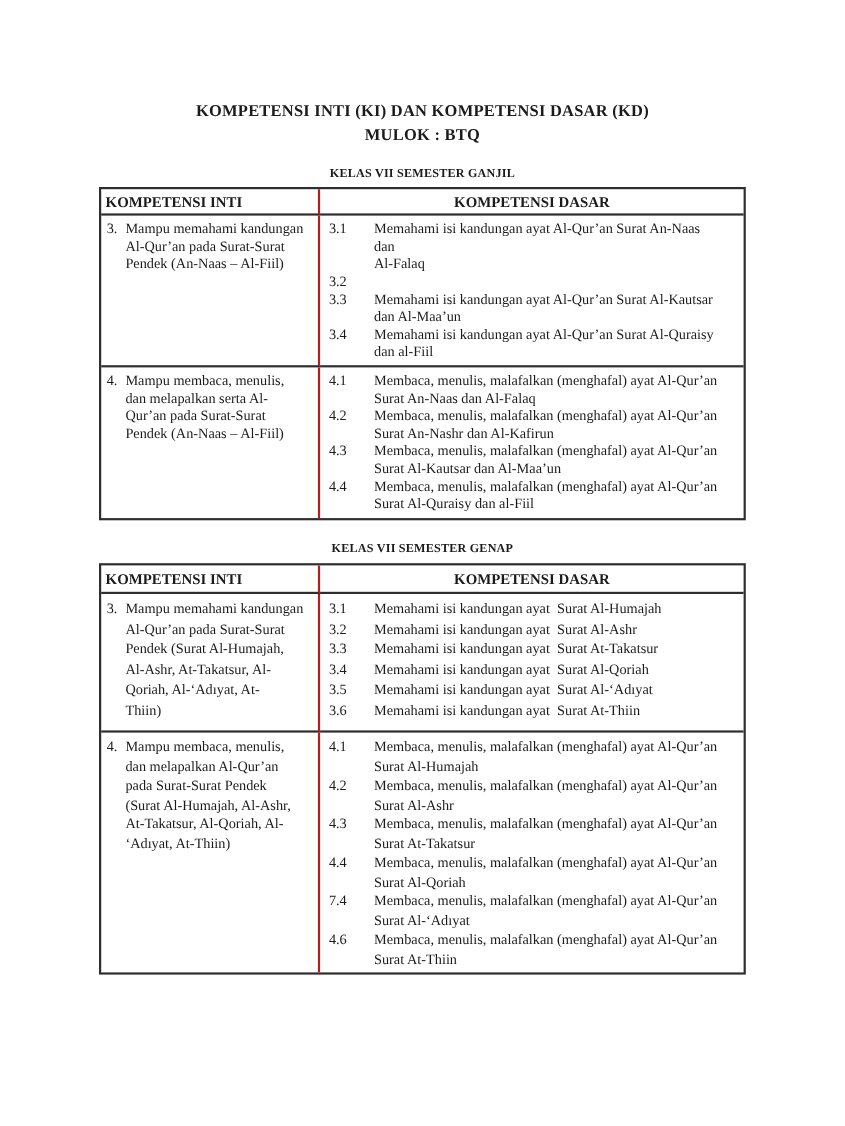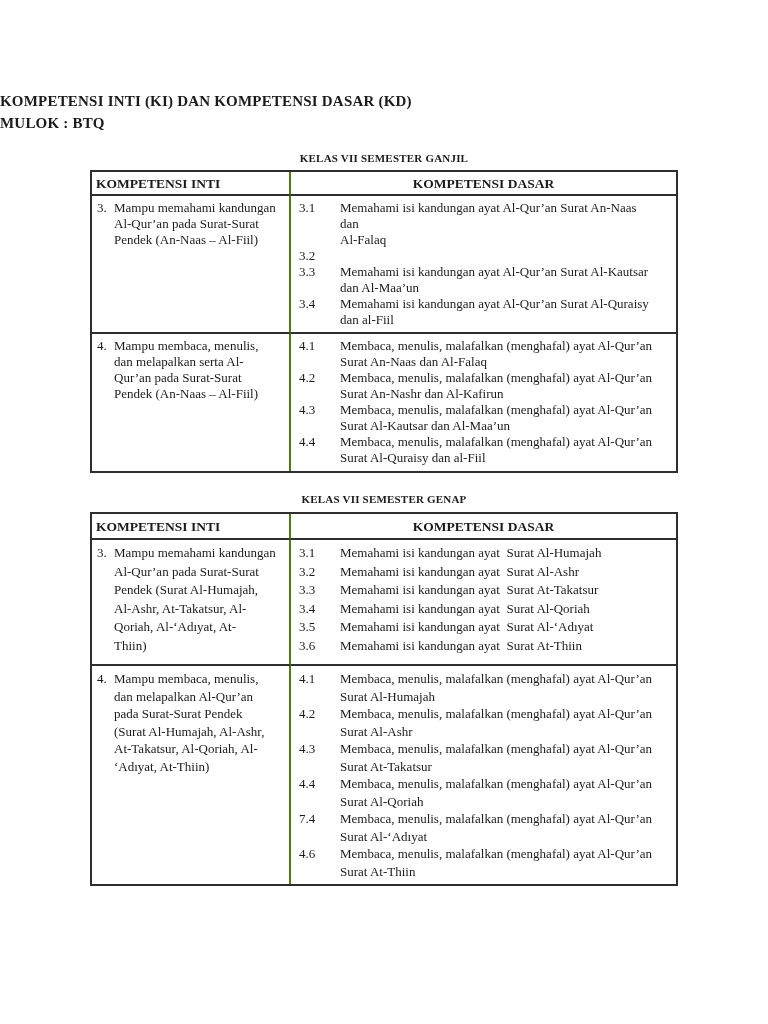--- a/index.html
+++ b/index.html
@@ -10,20 +10,21 @@
     font-family: "Liberation Serif", "DejaVu Serif", serif;
     color: #1b1b1b;
   }
   .page {
     width: 768px; height: 1024px;
     padding-top: 93px;
     box-sizing: border-box;
     background: #ffffff;
   }
   .doc-title {
+    text-align: center;
     font-weight: bold;
     font-size: 15px;
     line-height: 17px;
     letter-spacing: .2px;
   }
   .doc-title.second { margin-top: 5px; }
   .section-heading {
     text-align: center;
     font-weight: bold;
     font-size: 11px;
@@ -37,21 +38,21 @@
     width: 588px;
     box-sizing: border-box;
     border: 2px solid #2e2e2e;
     display: grid;
     grid-template-columns: 199px 1fr;
     background: #ffffff;
   }
   .tbl-ganjil { margin-top: 4px; }
   .tbl-genap  { margin-top: 5px; }
   .cell { box-sizing: border-box; }
-  .c1 { border-right: 2px solid #4d7c0f; }
+  .c1 { border-right: 2px solid #b91c1c; }
   .hcell {
     font-weight: bold;
     font-size: 13.5px;
     border-bottom: 2px solid #2e2e2e;
     padding: 2px 2px 1px 4px;
   }
   .tbl-ganjil .hcell { min-height: 23px; line-height: 19px; }
   .tbl-genap  .hcell { min-height: 25px; line-height: 21px; }
   .hcell.c2 { text-align: center; padding-left: 2px; }
   .bcell {

